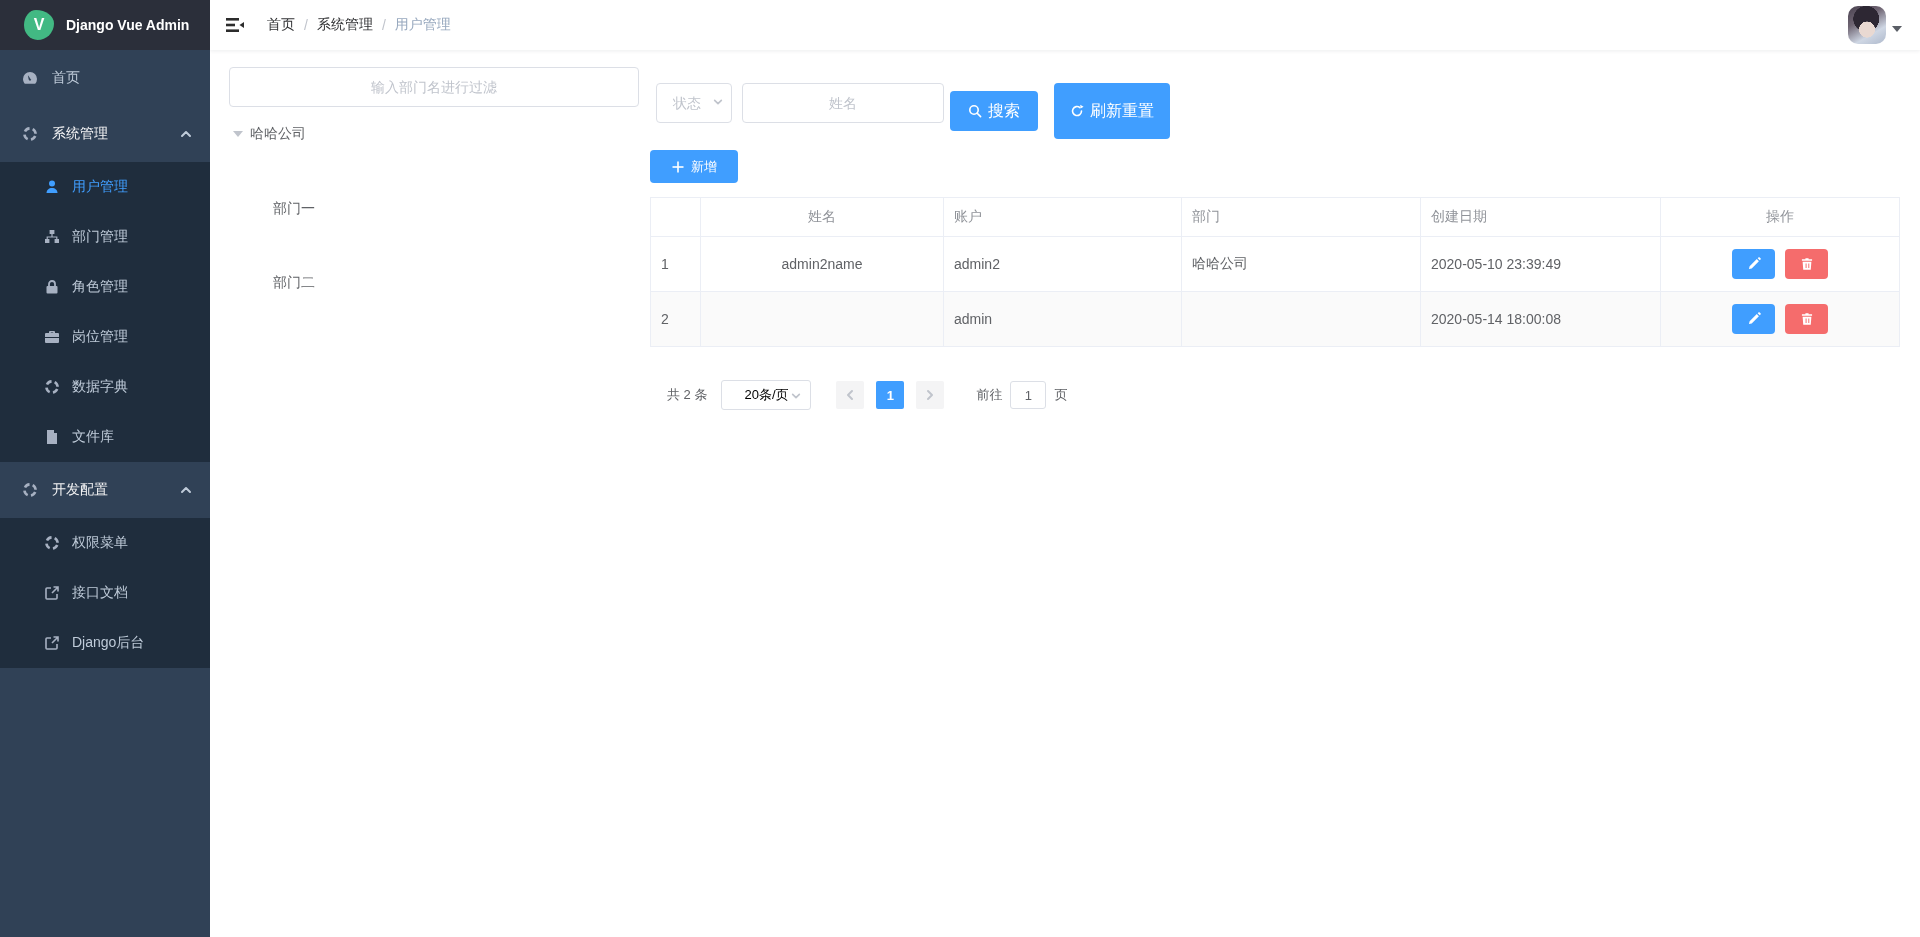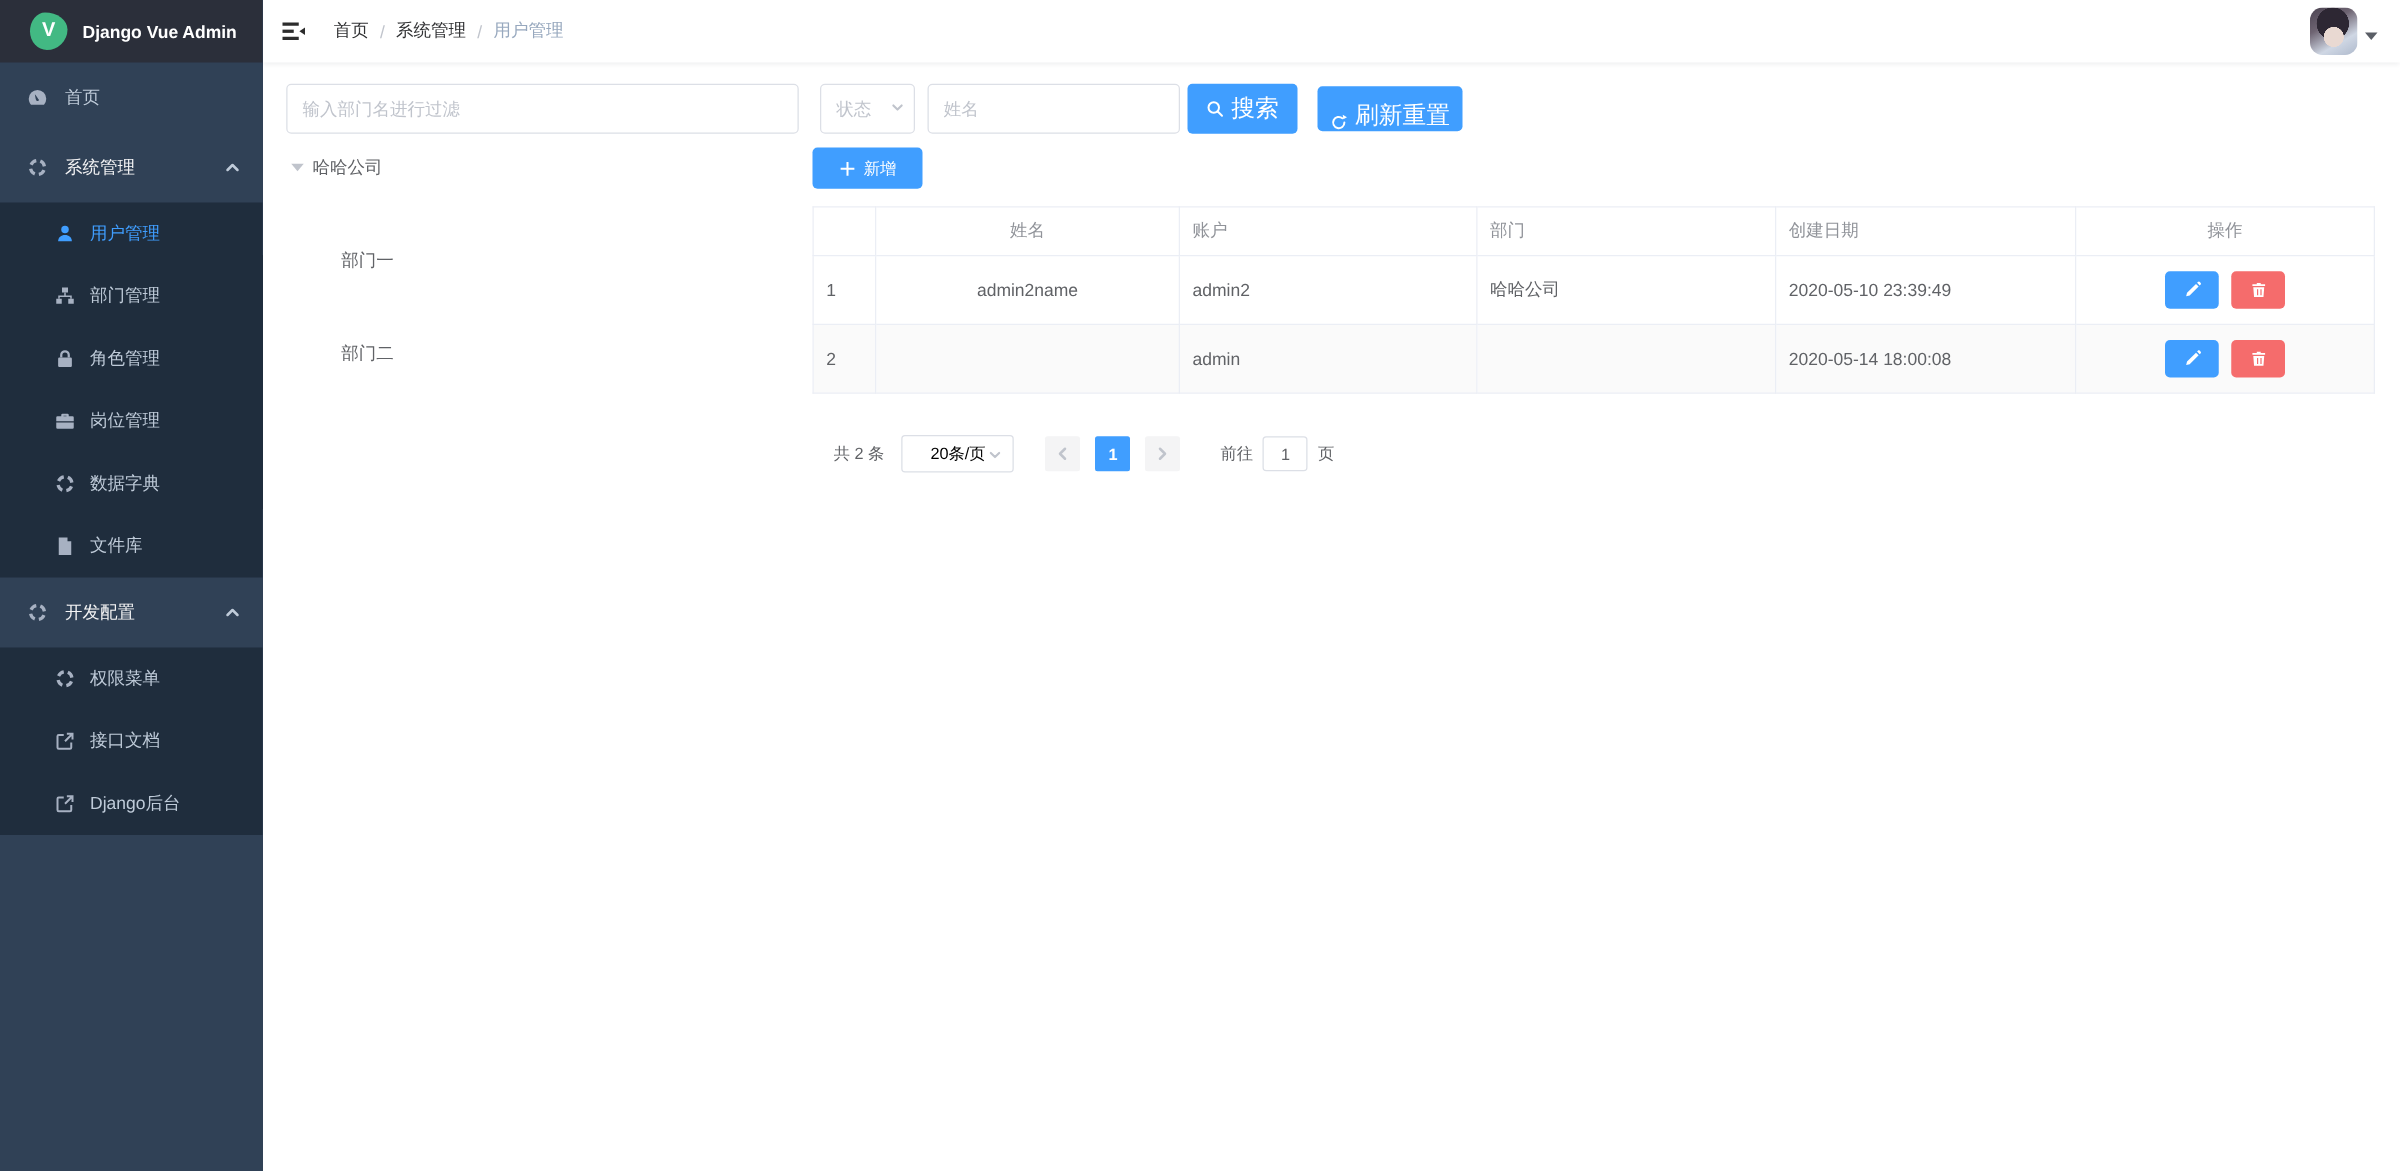--- a/index.html
+++ b/index.html
@@ -41,40 +41,40 @@
   .avatar-caret { width:0; height:0; border-left:5px solid transparent; border-right:5px solid transparent;
     border-top:6px solid #5a5e66; margin-top:8px; cursor:pointer; }
 
   
   .main { position:absolute; left:210px; top:50px; width:1710px; height:887px; background:#fff; padding:17px 0 0 19px; }
   .cols { display:flex; }
   .left-col { width:410px; flex:none; }
   .right-col { margin-left:11px; flex:none; }
 
   .el-input { height:40px; border:1px solid #dcdfe6; border-radius:4px; background:#fff; font-size:14px;
-    color:#606266; padding:0 12px; outline:none; font-family:inherit; }
+    color:#606266; padding:0 12px; outline:none; font-family:inherit;text-align:center; }
   .el-input::placeholder { color:#c0c4cc; }
   .tree-filter { width:410px; }
 
   .tree { margin-top:14px; font-size:14px; color:#606266; }
   .tree-root { display:flex; align-items:center; height:26px; cursor:pointer; padding-left:4px; }
   .tree-caret { width:0; height:0; border-left:5px solid transparent; border-right:5px solid transparent;
     border-top:6px solid #c0c4cc; margin-right:7px; }
   .tree-child { height:26px; line-height:26px; padding-left:44px; cursor:pointer;margin-top:48px; }
 
   .filter-row { display:flex; align-items:center; padding-left:6px; }
   .status-wrap { position:relative; }
   .status-input { width:76px; padding-right:26px; cursor:pointer; }
   .status-chev { position:absolute; right:9px; top:14px; width:10px; height:10px; color:#c0c4cc; pointer-events:none; }
   .name-input { width:202px; margin-left:10px; }
-  .btn { border:none; border-radius:4px; color:#fff; font-size:19px; cursor:pointer; font-family:inherit;
-    display:inline-flex; align-items:center; justify-content:center; gap:6px; }
+  .btn { border:none; border-radius:4px; color:#fff; font-size:16px; cursor:pointer; font-family:inherit;
+    display:inline-flex; align-items:center; justify-content:center; gap:6px;margin-top:16px; }
   .btn-blue { background:#409EFF; }
   .btn-search { width:88px; height:40px; margin-left:6px; }
-  .btn-reset { width:116px; height:36px; margin-left:16px;align-items:flex-end; }
+  .btn-reset { width:116px; height:56px; margin-left:16px; }
   .btn-add { width:88px; height:33px; margin-top:11px; font-size:13px; }
   .btn-ico { width:14px; height:14px; }
 
   
   table.data { border-collapse:collapse; margin-top:14px; table-layout:fixed; width:1249px; font-size:14px; }
   table.data th, table.data td { border:1px solid #ebeef5; overflow:hidden; white-space:nowrap; }
   table.data th { height:39px; color:#909399; font-weight:500; background:#fff; }
   table.data td { height:55px; color:#606266; }
   .col-idx { width:50px; } .col-name { width:243px; } .col-acct { width:238px; }
   .col-dept { width:239px; } .col-date { width:240px; } .col-act { width:239px; }

